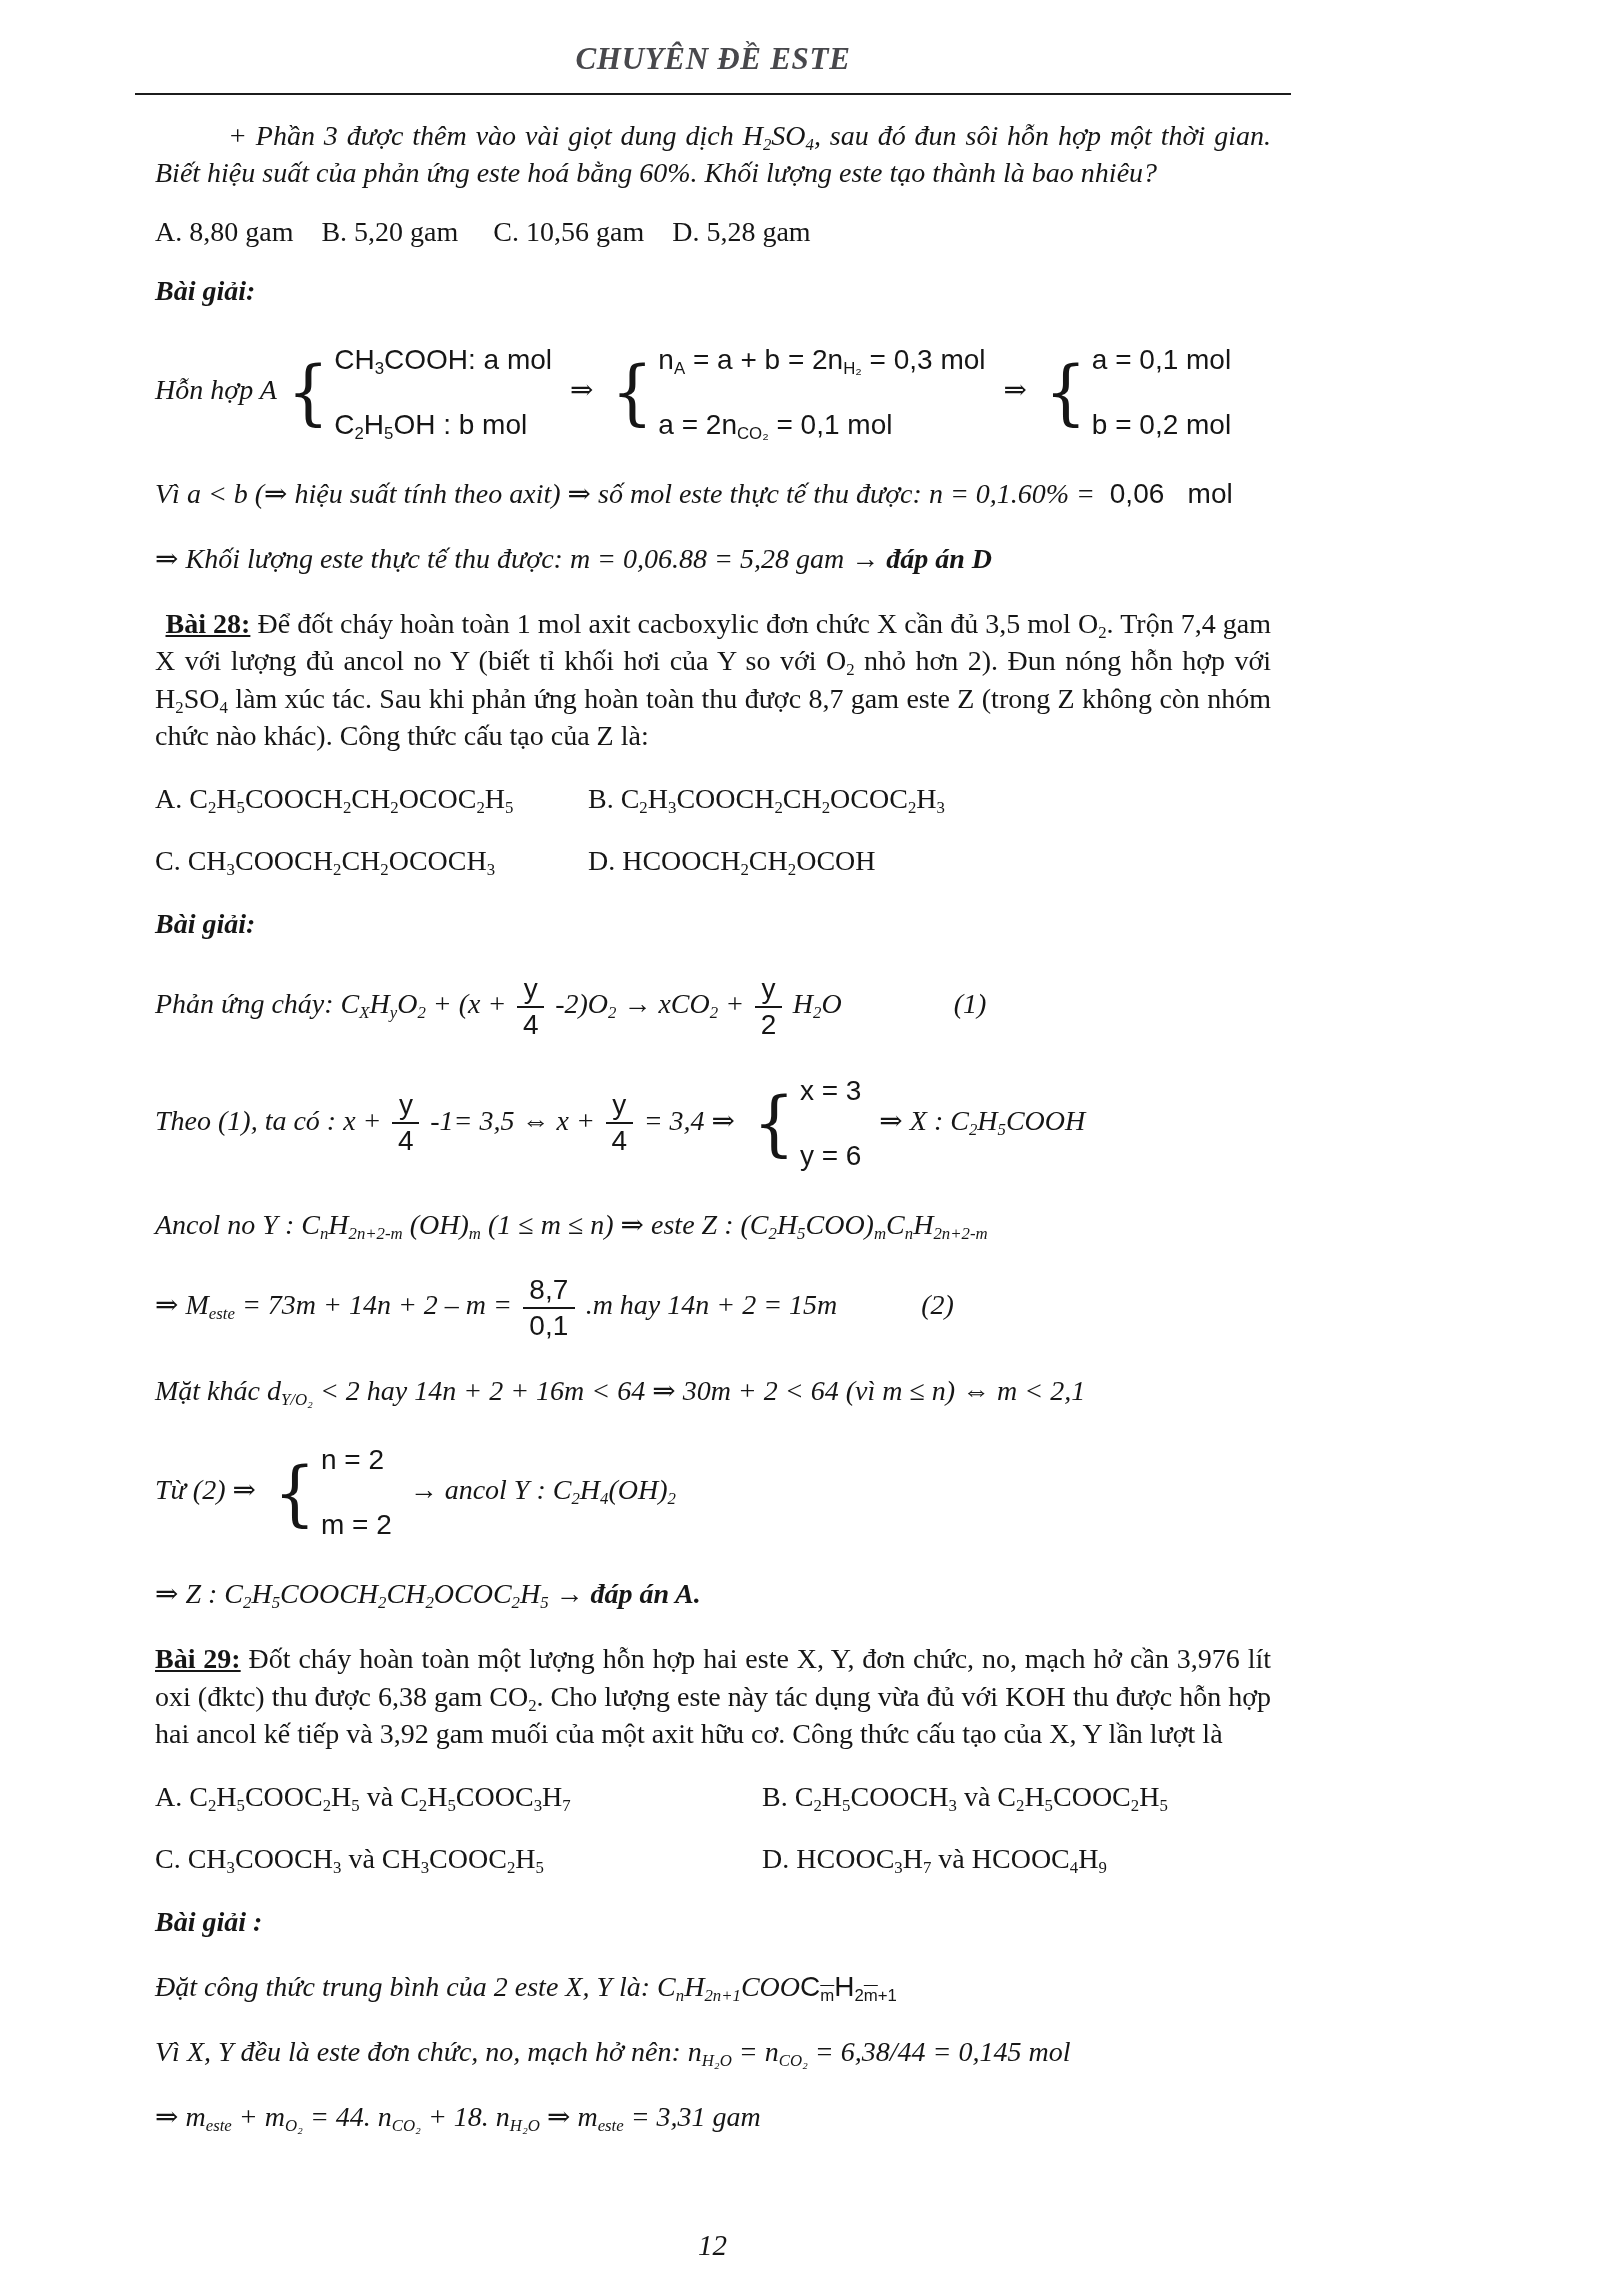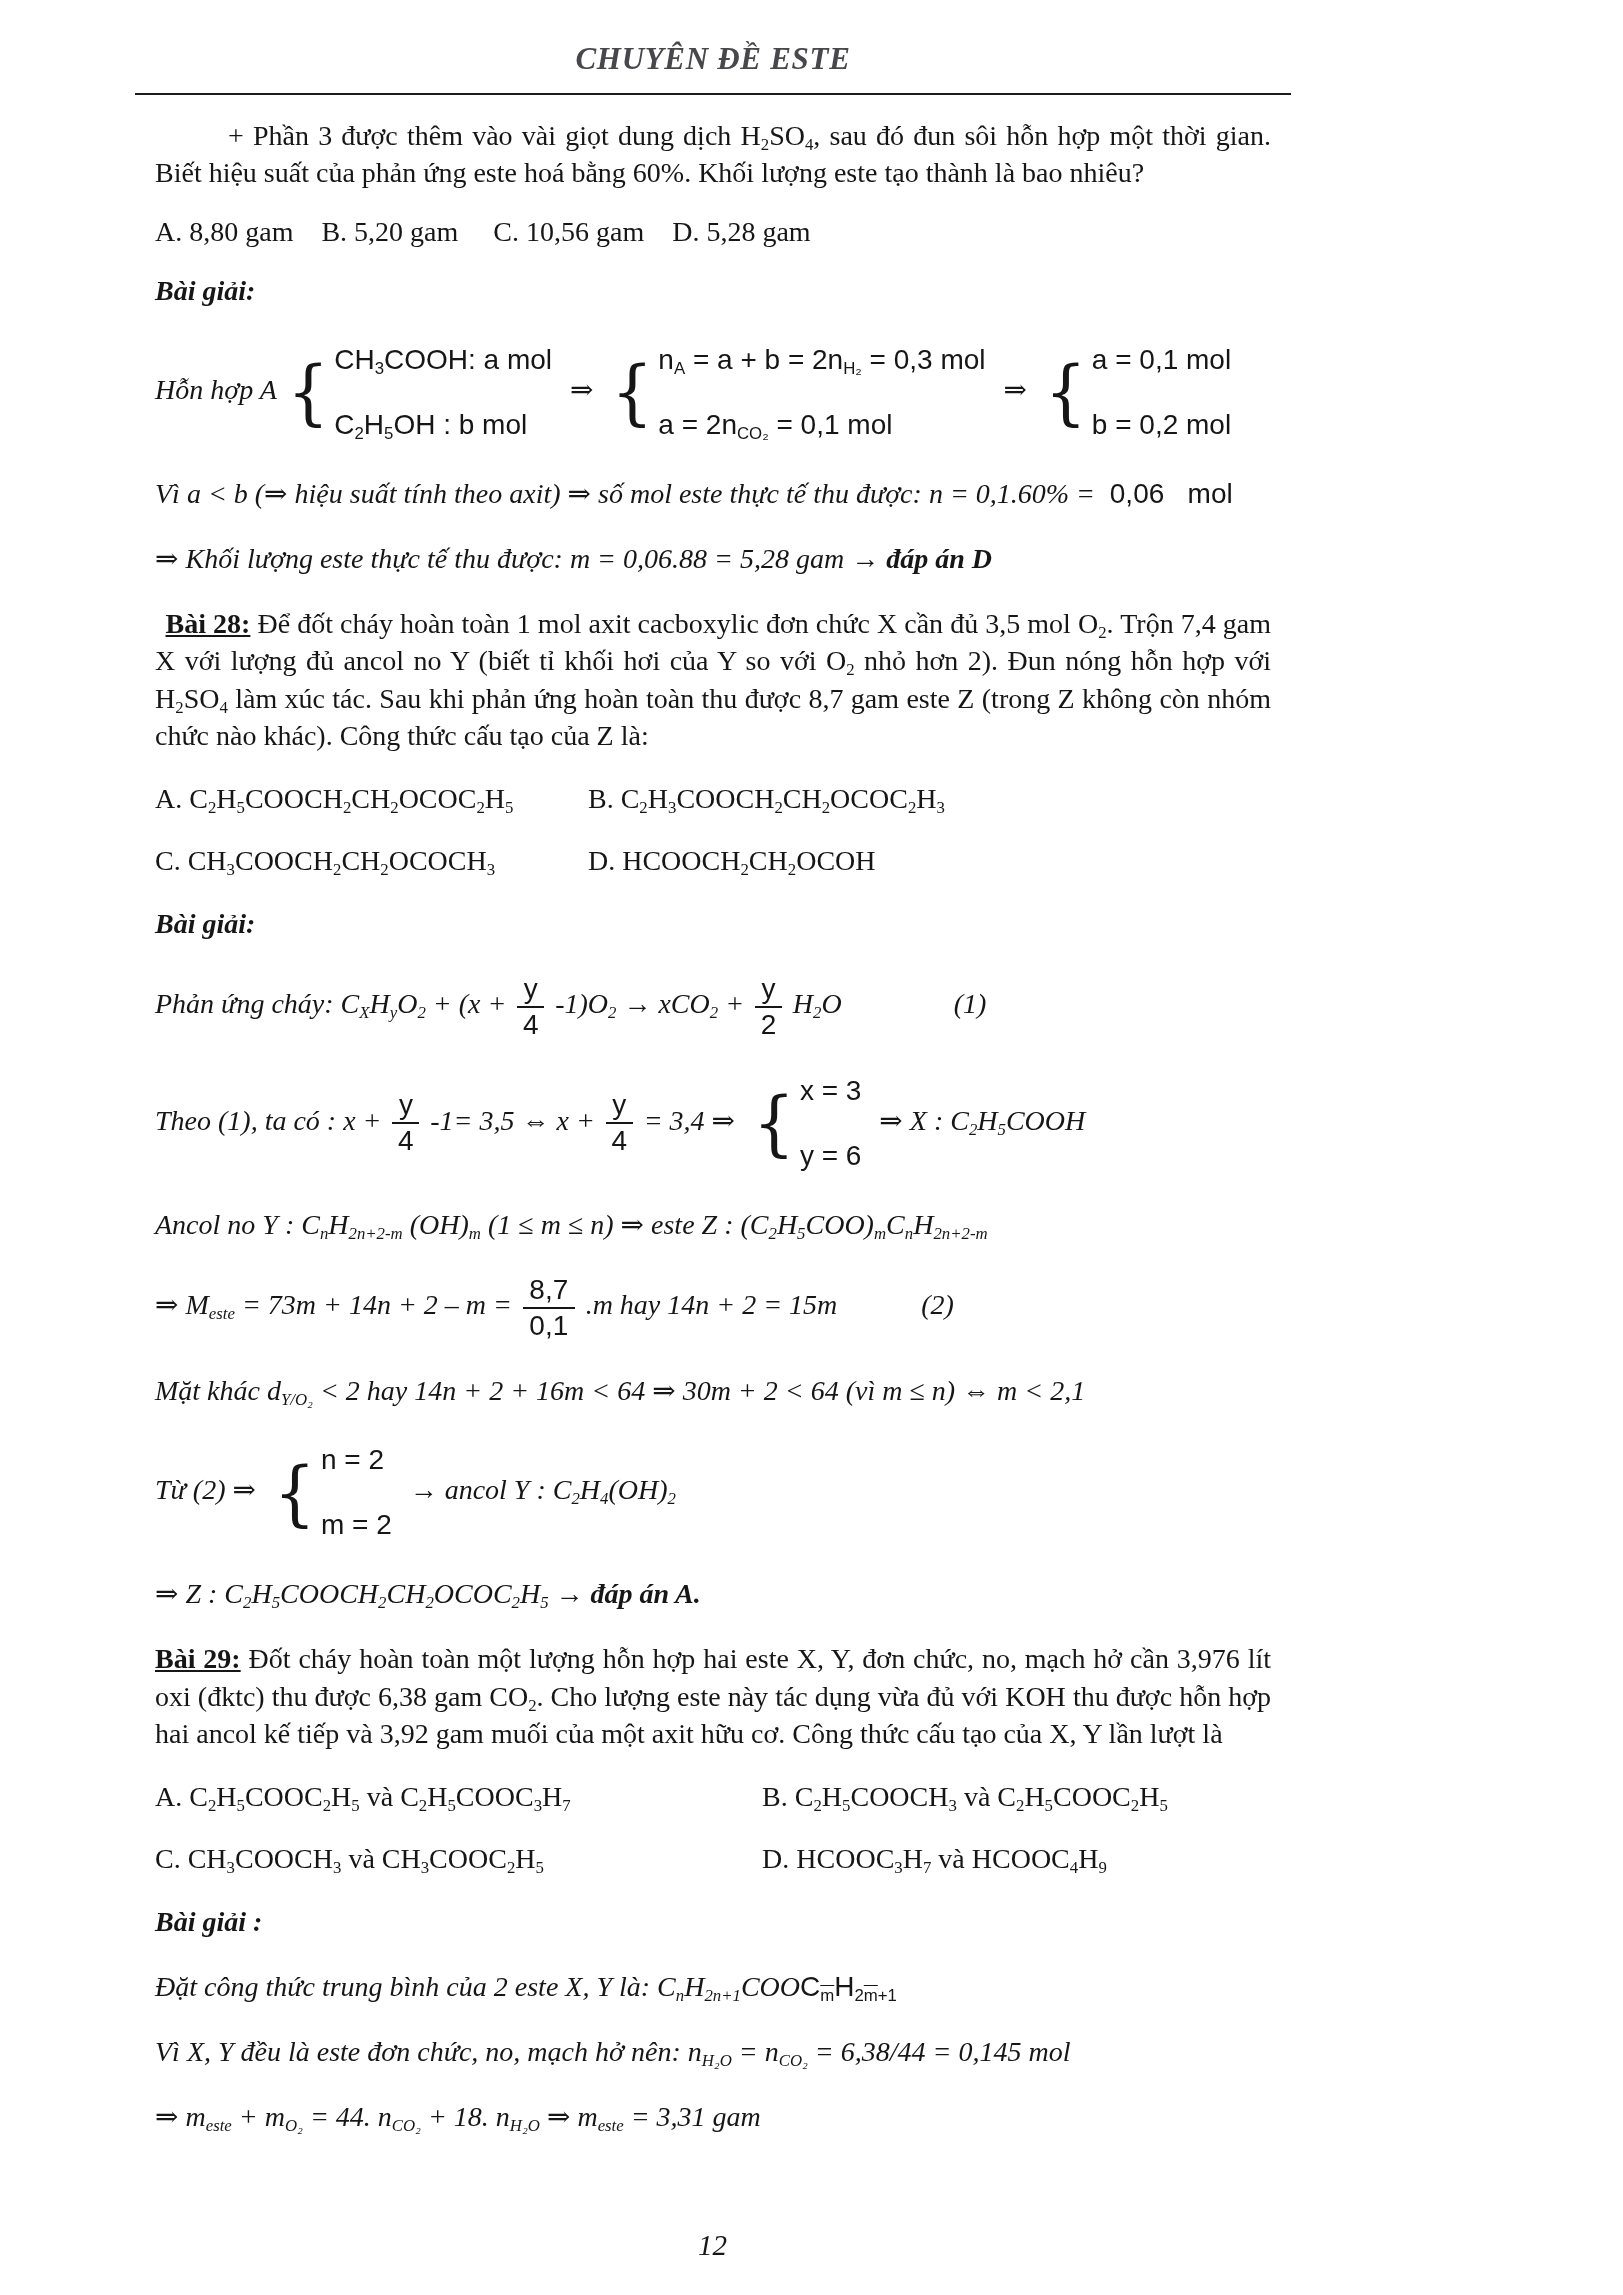--- a/index.html
+++ b/index.html
@@ -25,21 +25,21 @@
   .doc-title{
     font-size:31px;
     font-weight:bold;
     font-style:italic;
     color:#48484c;
     letter-spacing:0.7px;
     margin:0;
   }
   .para{margin:17px 0;}
   .body{text-align:justify;}
-  .indent{text-indent:73px;}
+  .indent{text-indent:73px;font-style:italic;}
   .tiny-indent{text-indent:10.5px;}
   .heading{margin:22px 0 18.3px;}
   .answers{margin:21px 0;}
   .math-line{margin:27.5px 0;}
   .tall{margin:31px 0;}
   .choices{display:flex;margin:25px 0;align-items:flex-end;}
   .col{display:inline-block;flex:0 0 auto;}
   .it{font-style:italic;}
   .bd{font-weight:bold;}
   .ul{text-decoration:underline;}
@@ -106,21 +106,21 @@
         <span class="col"><span>B. C</span><span class="sub">2</span><span>H</span><span class="sub">3</span><span>COOCH</span><span class="sub">2</span><span>CH</span><span class="sub">2</span><span>OCOC</span><span class="sub">2</span><span>H</span><span class="sub">3</span></span>
       </div>
       <div class="para choices">
         <span class="col" style="width: 38.8%;"><span>C. CH</span><span class="sub">3</span><span>COOCH</span><span class="sub">2</span><span>CH</span><span class="sub">2</span><span>OCOCH</span><span class="sub">3</span></span>
         <span class="col"><span>D. HCOOCH</span><span class="sub">2</span><span>CH</span><span class="sub">2</span><span>OCOH</span></span>
       </div>
       <div class="para heading"><span class="bd it">Bài giải:</span></div>
       <div class="para math-line tall"><span class="it">Phản ứng cháy:  C</span><span class="sub it">X</span><span class="it">H</span><span class="sub it">y</span><span class="it">O</span><span class="sub it">2</span><span class="it"> + (x + </span><span class="frac">
           <span class="fnum"><span class="sans">y</span></span>
           <span class="fden"><span class="sans">4</span></span>
-        </span><span class="it"> -1)O</span><span class="sub it">2</span><span class="it"> </span><span>→</span><span class="it"> xCO</span><span class="sub it">2</span><span class="it"> + </span><span class="frac">
+        </span><span class="it"> -2)O</span><span class="sub it">2</span><span class="it"> </span><span>→</span><span class="it"> xCO</span><span class="sub it">2</span><span class="it"> + </span><span class="frac">
           <span class="fnum"><span class="sans">y</span></span>
           <span class="fden"><span class="sans">2</span></span>
         </span><span class="it"> H</span><span class="sub it">2</span><span class="it">O</span><span class="it">    (1)</span></div>
       <div class="para math-line tall"><span class="it">Theo (1), ta có : x + </span><span class="frac">
           <span class="fnum"><span class="sans">y</span></span>
           <span class="fden"><span class="sans">4</span></span>
         </span><span class="it"> -1= 3,5 </span><span>⇔</span><span class="it"> x + </span><span class="frac">
           <span class="fnum"><span class="sans">y</span></span>
           <span class="fden"><span class="sans">4</span></span>
         </span><span class="it"> = 3,4 </span><span>⇒ </span><span class="cases">

